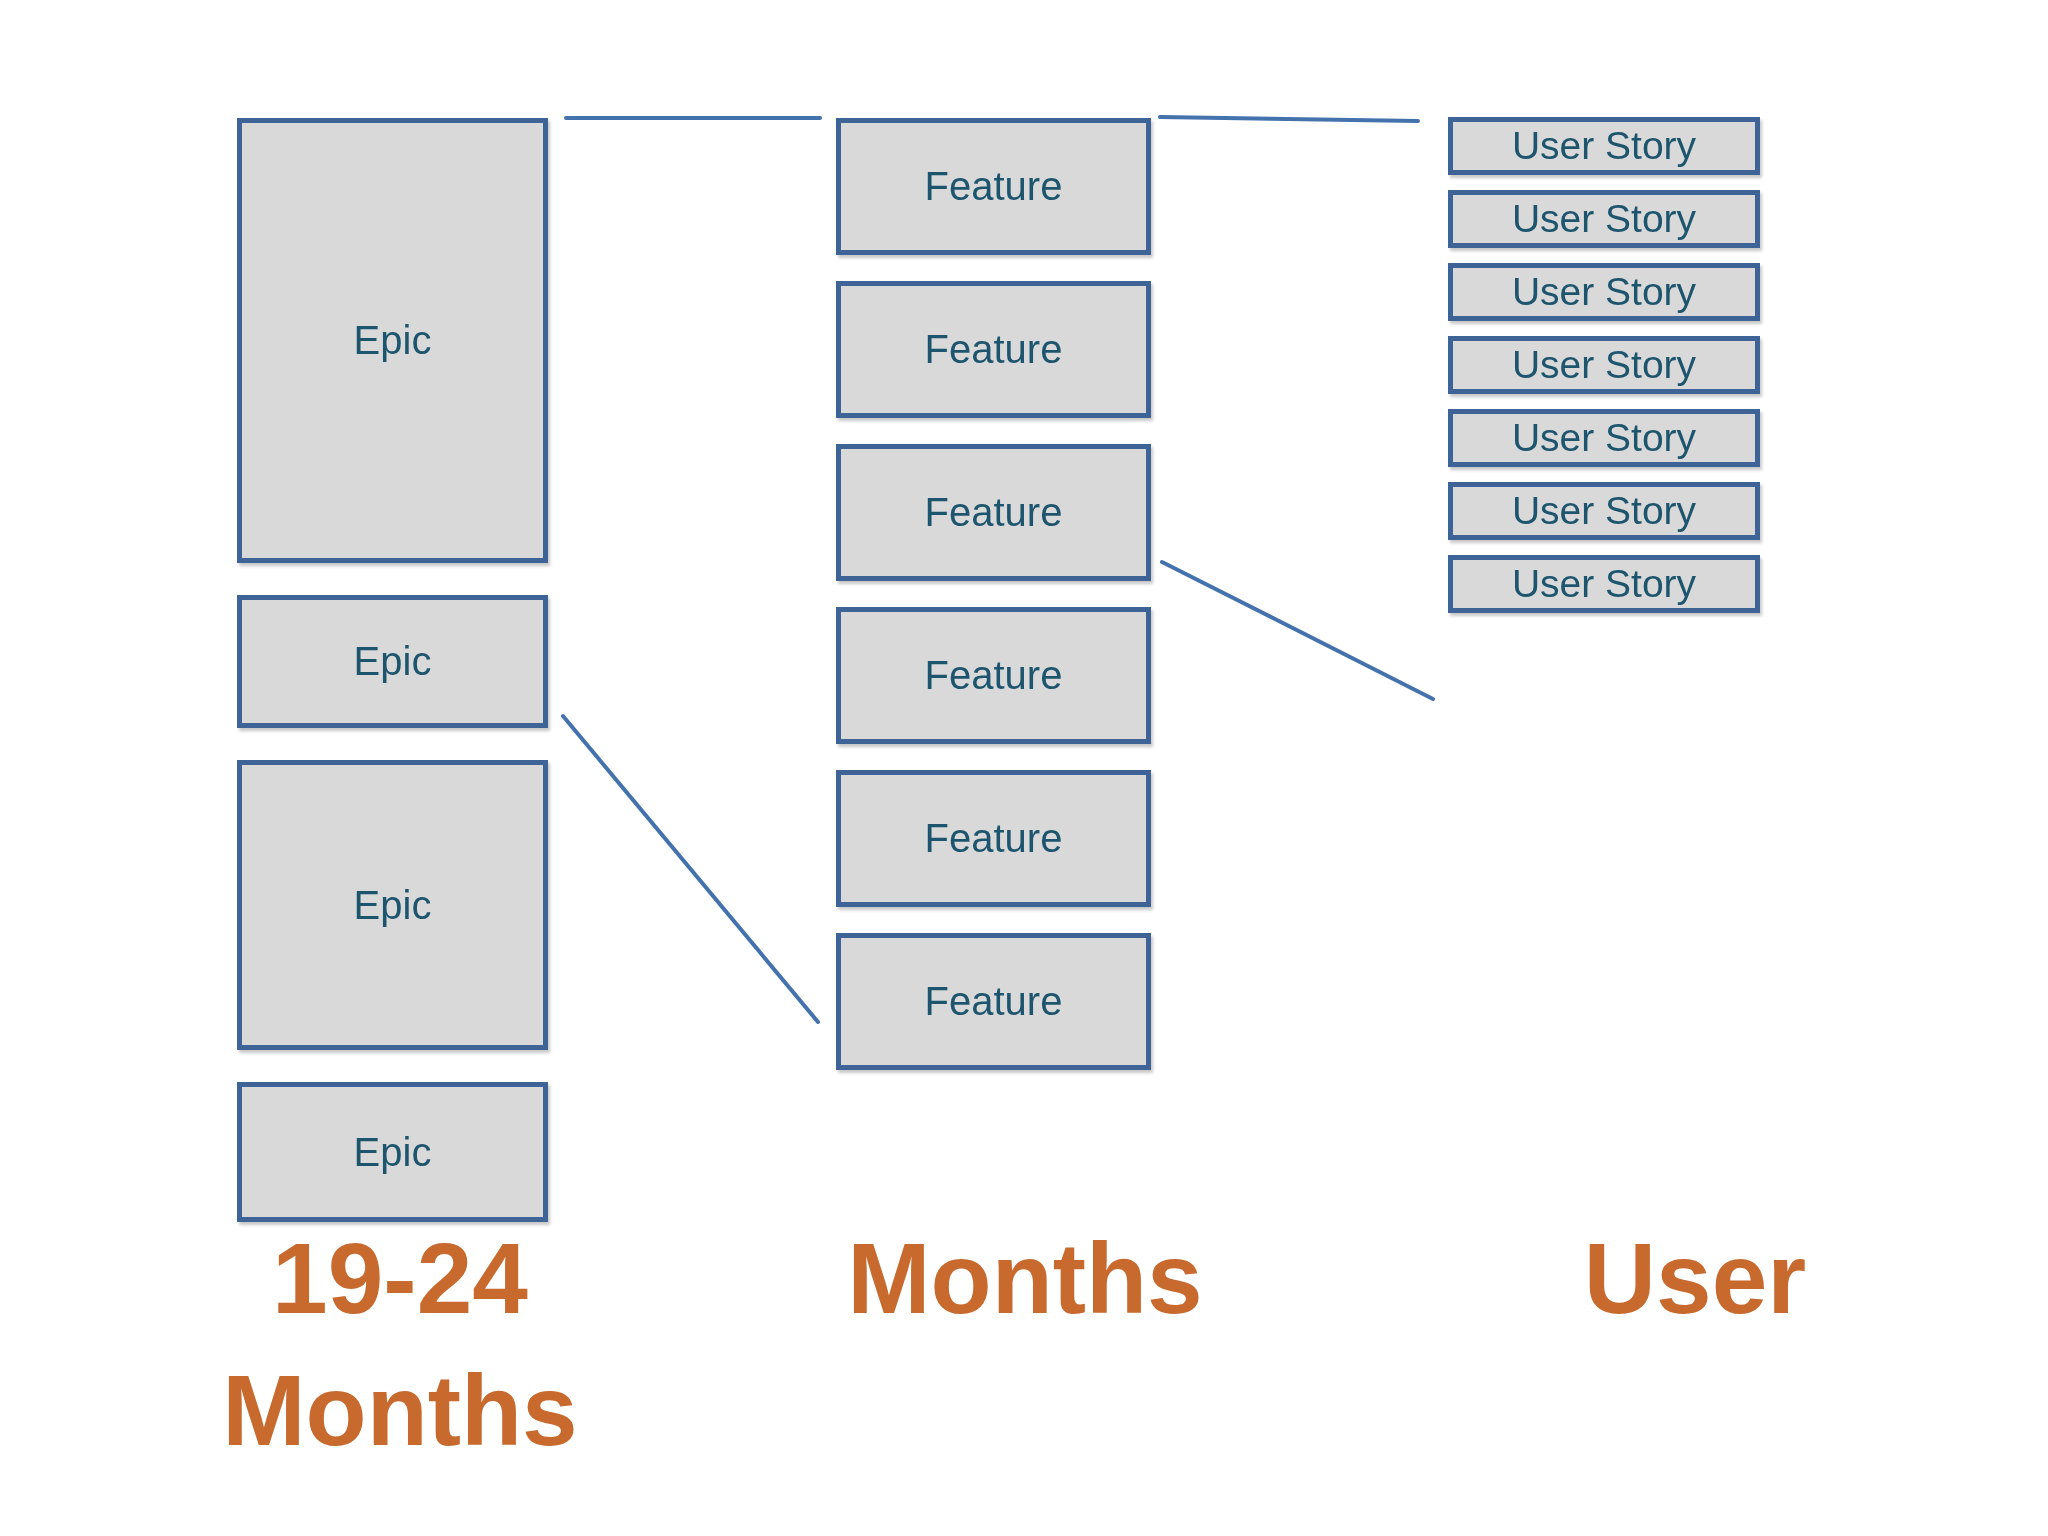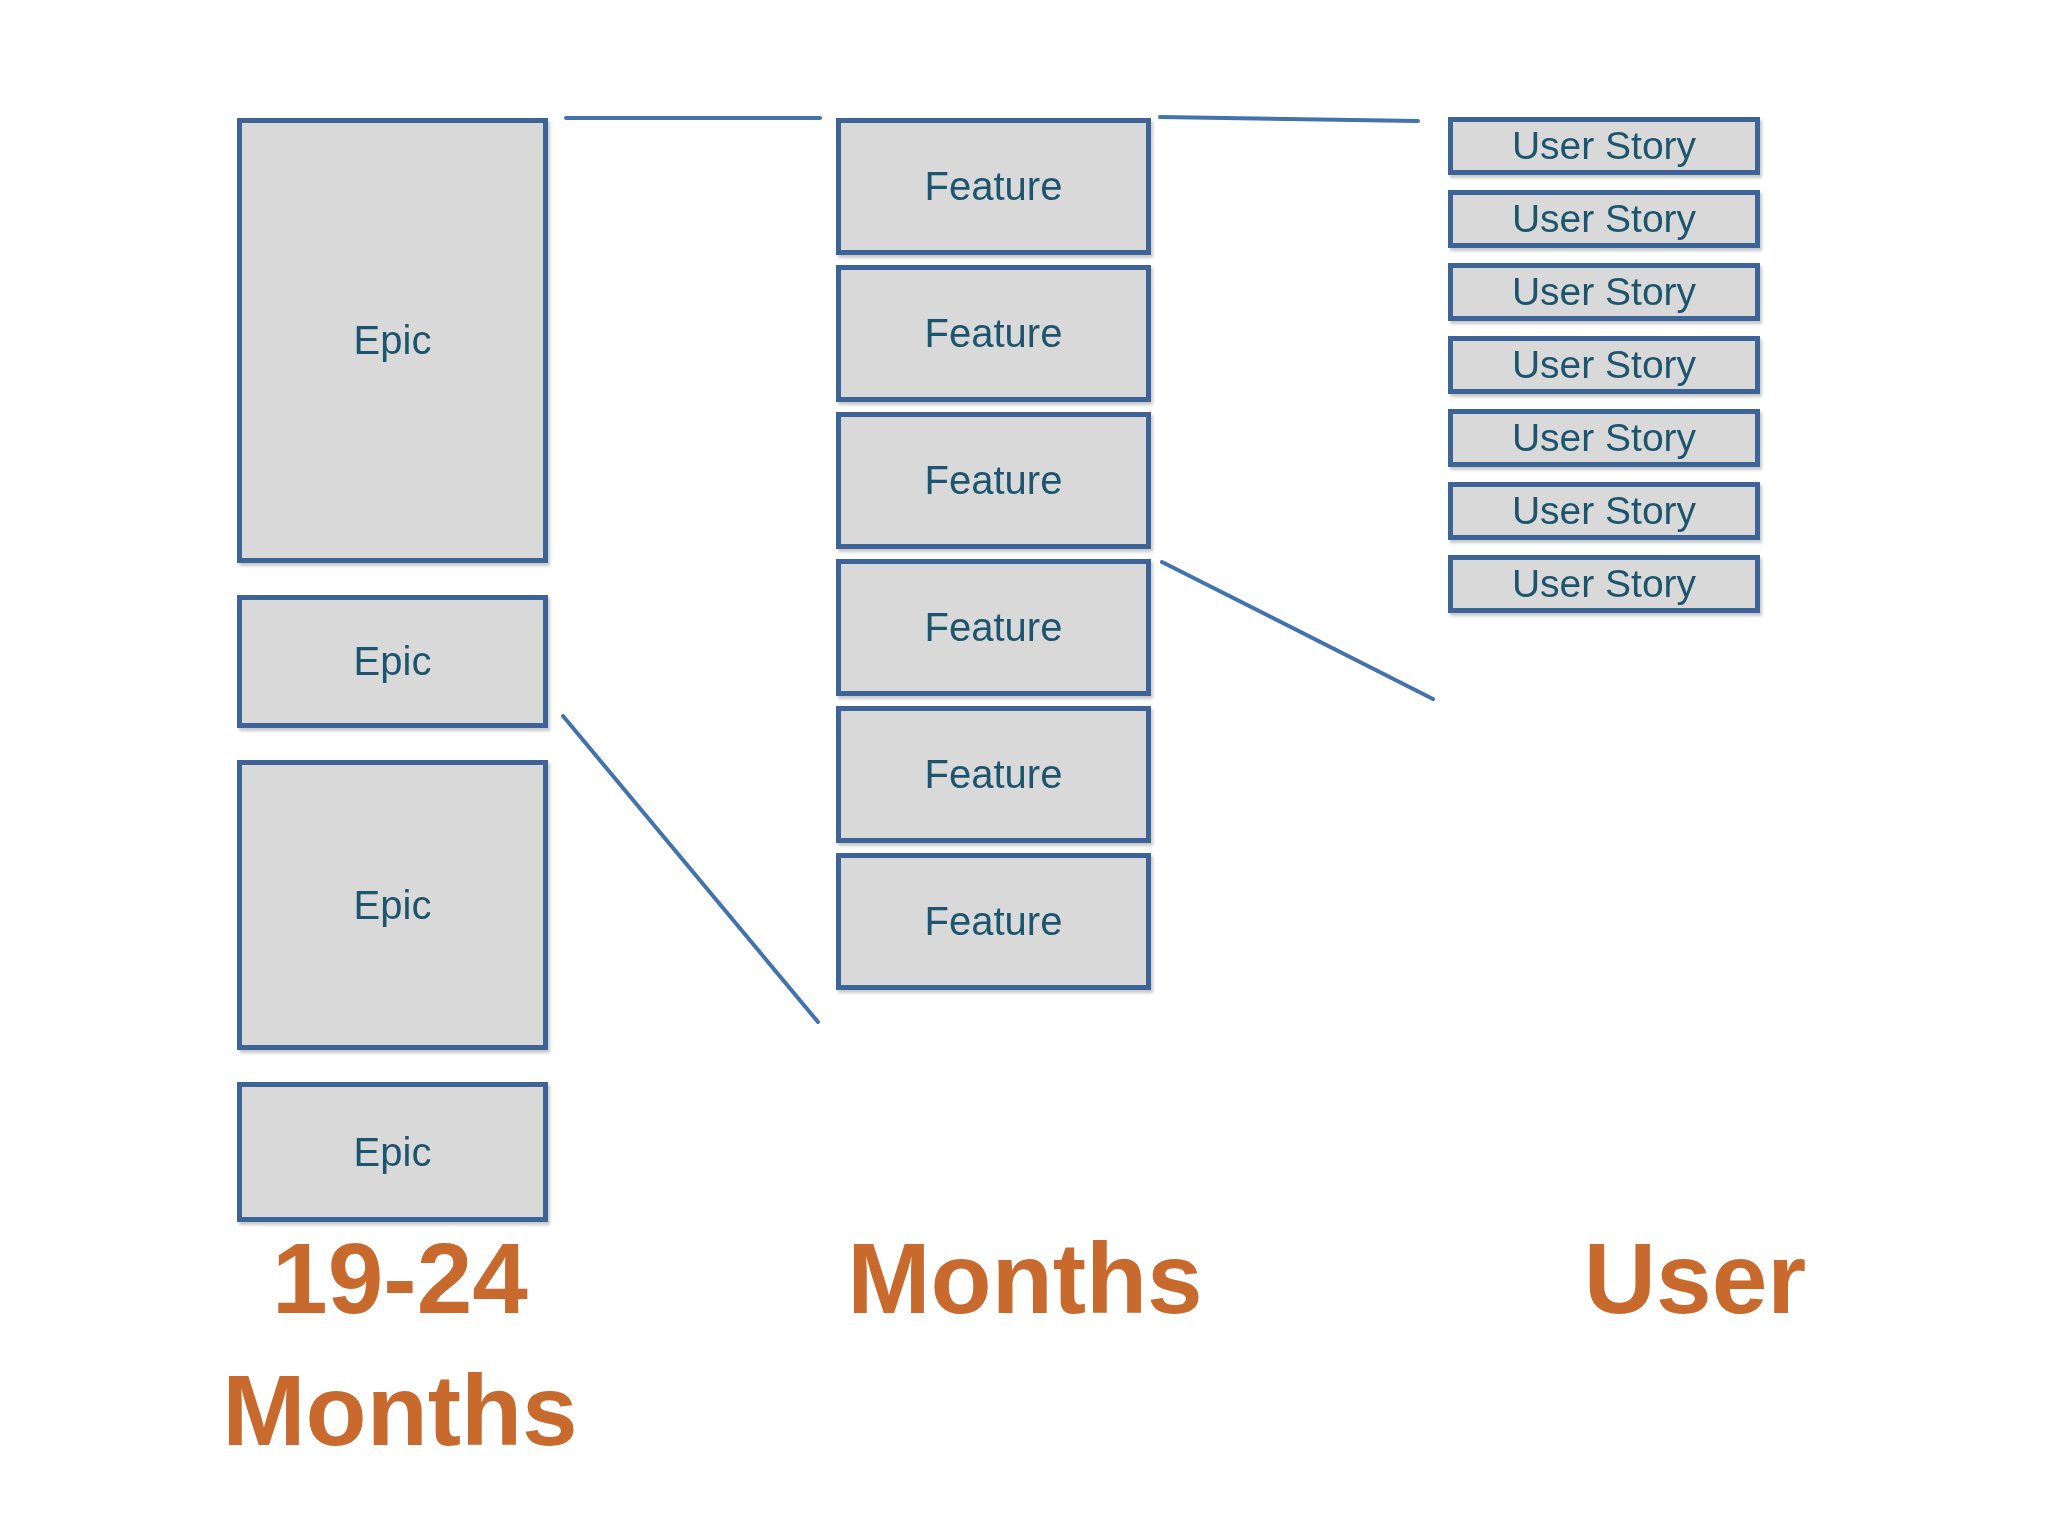--- a/index.html
+++ b/index.html
@@ -28,21 +28,21 @@
   .column{
     position:absolute;
     display:flex;
     flex-direction:column;
   }
   #epic-col{left:237px;top:118px;width:311px;gap:32px;}
   #epic-col .box:nth-child(1){height:445px;}
   #epic-col .box:nth-child(2){height:133px;}
   #epic-col .box:nth-child(3){height:290px;}
   #epic-col .box:nth-child(4){height:140px;}
-  #feature-col{left:836px;top:118px;width:315px;gap:10px;}
+  #feature-col{left:836px;top:118px;width:315px;gap:26px;}
   #feature-col .box{height:137px;}
   #story-col{left:1448px;top:117px;width:312px;gap:15px;}
   #story-col .box{height:58px;}
   .box{
     box-sizing:border-box;
     background:var(--box-fill);
     border:5px solid var(--box-border);
     display:flex;
     align-items:center;
     justify-content:center;

